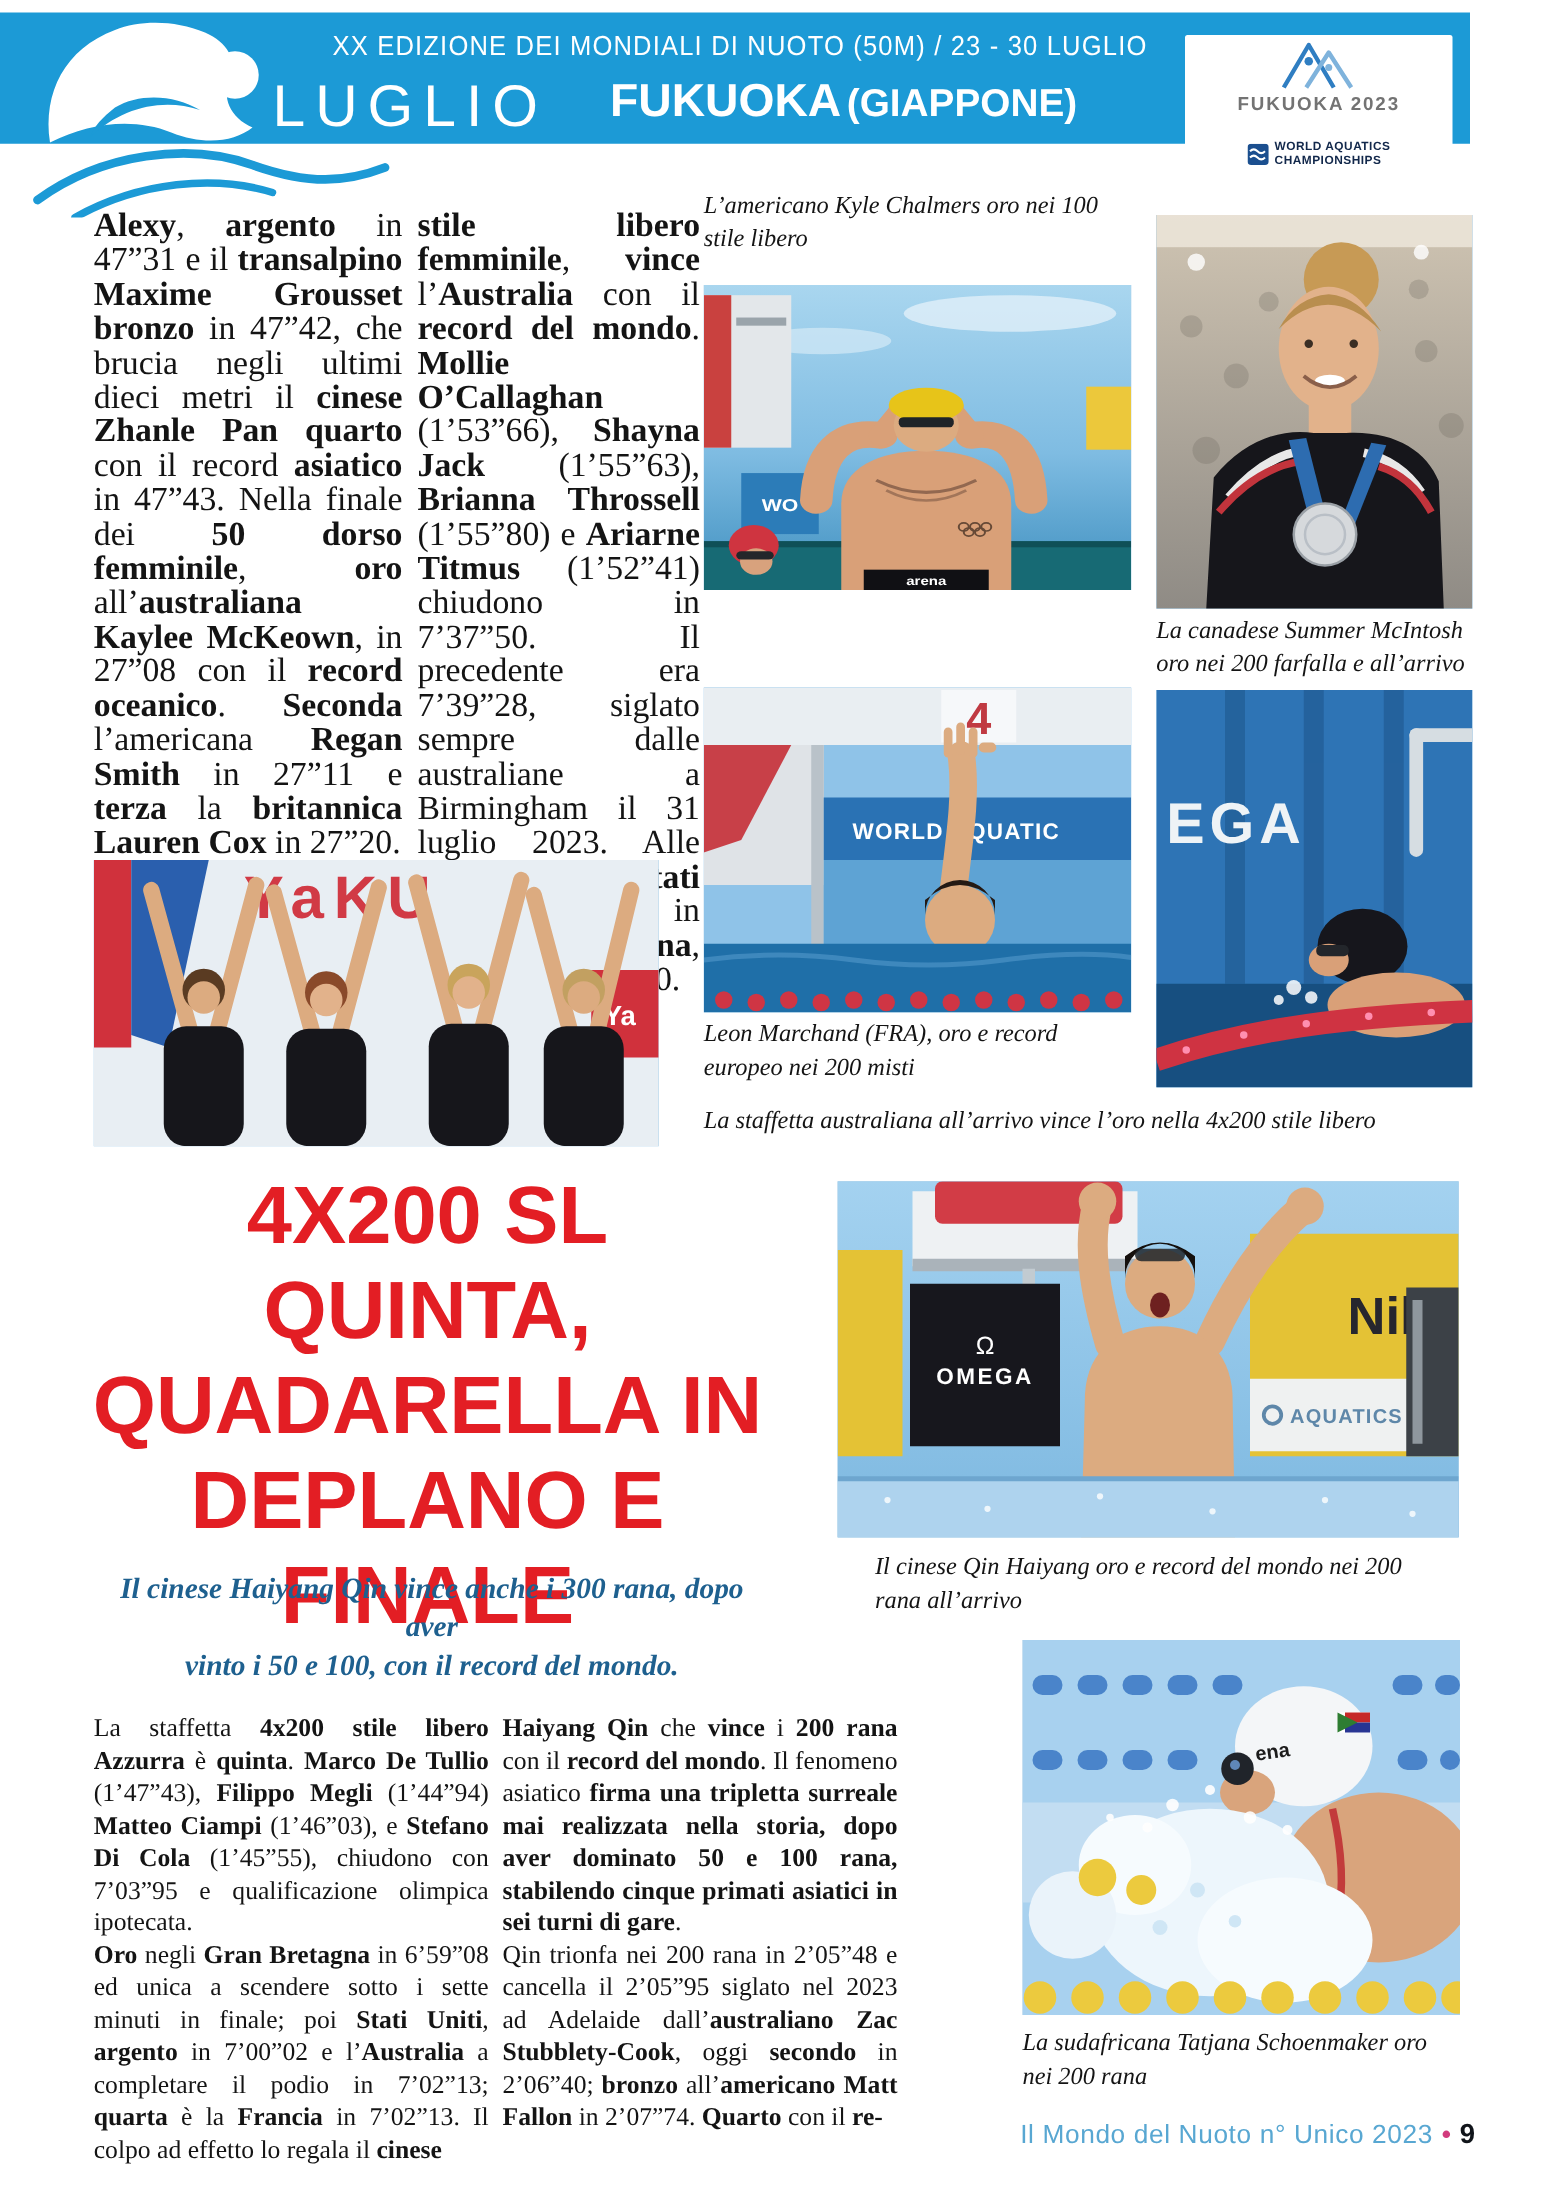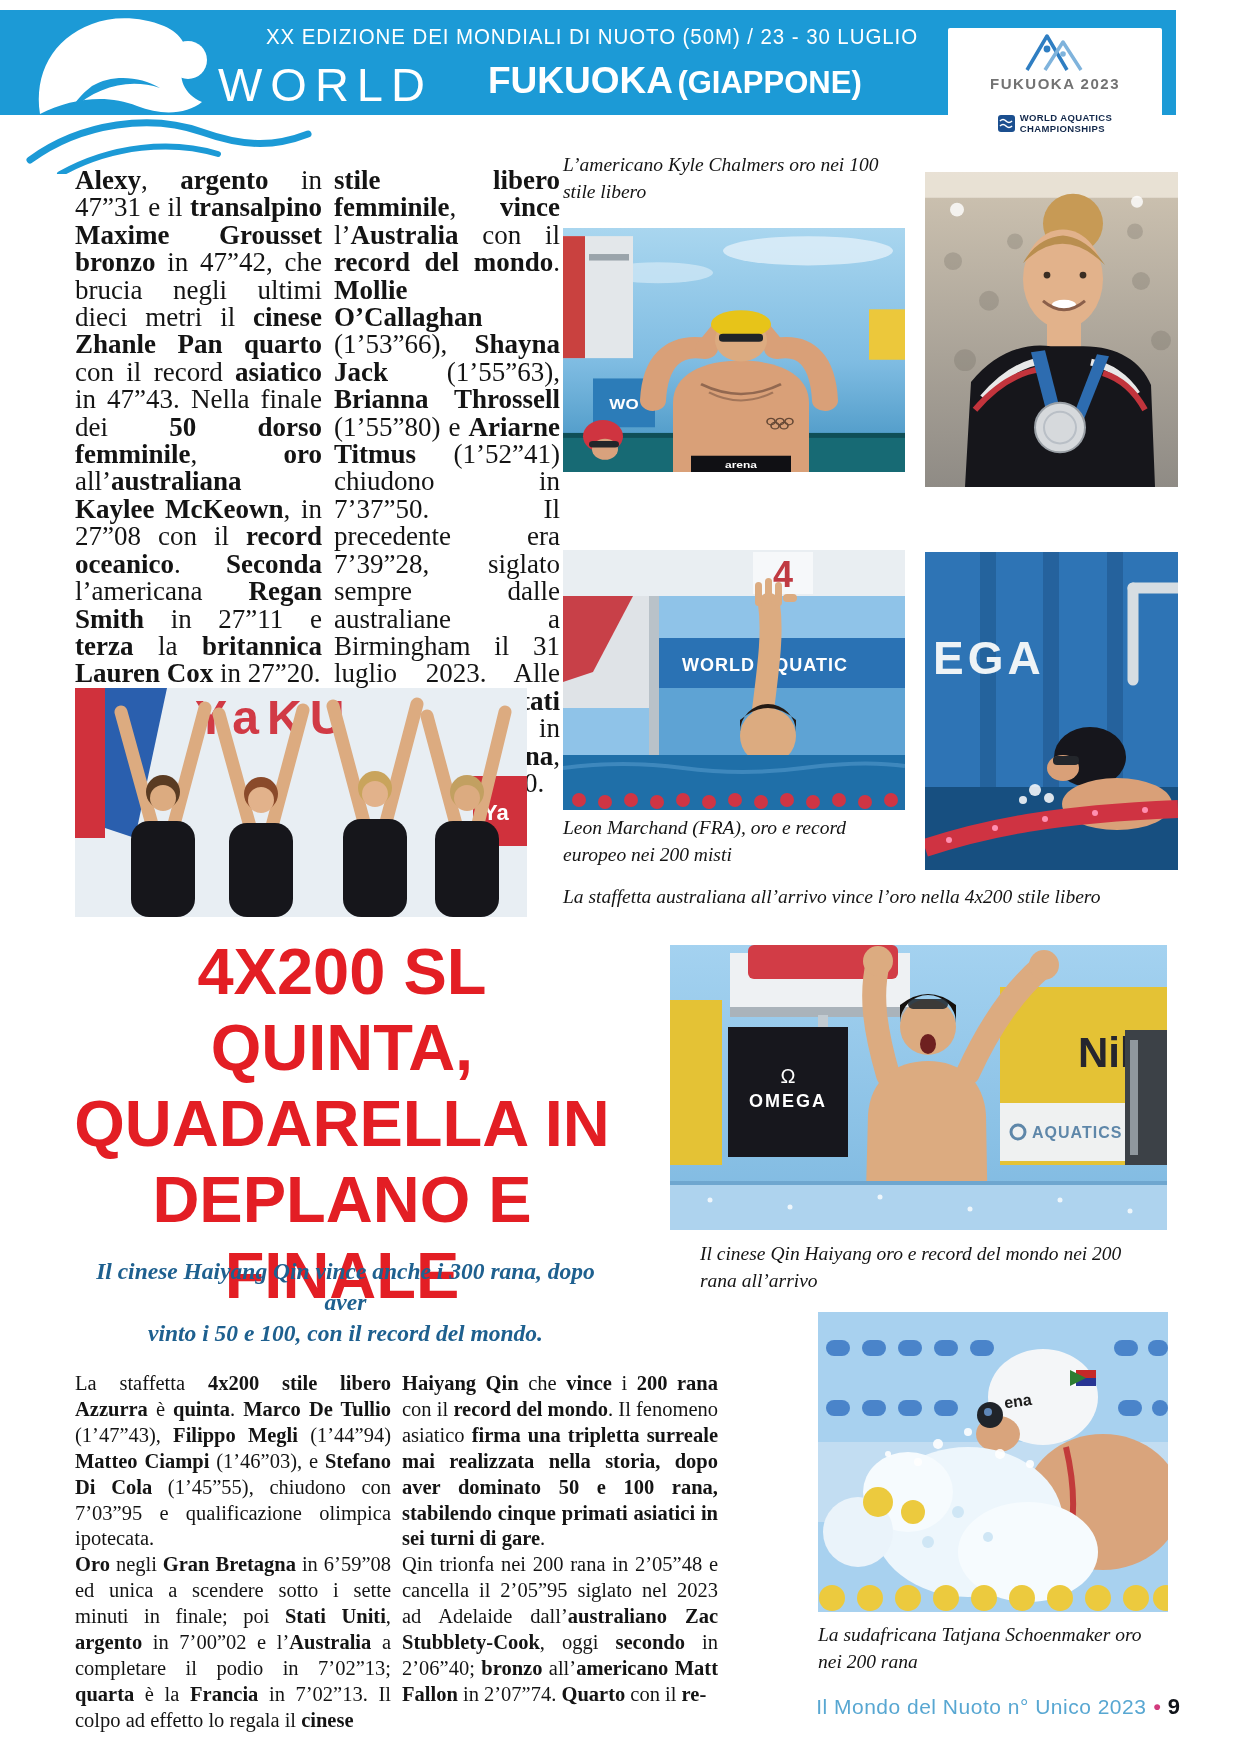--- a/index.html
+++ b/index.html
@@ -51,21 +51,21 @@
   <svg class="abs" style="left:12px;top:14px;width:310px;height:160px;" viewBox="0 0 310 160">
     <path d="M80,10 C40,25 22,60 28,100 C60,84 95,80 125,92 C150,102 175,100 190,88
              C172,80 165,64 172,48 C178,34 170,20 152,12 C128,2 100,2 80,10 Z" fill="#ffffff"></path>
     <circle cx="176" cy="46" r="19" fill="#ffffff"></circle>
     <path d="M60,96 C85,72 118,64 148,74 C128,62 100,60 80,72 C70,80 63,87 60,96 Z" fill="#1c9ad6"></path>
     <path d="M18,146 C70,108 140,100 190,118 C235,134 265,132 296,120" fill="none" stroke="#1c9ad6" stroke-width="7" stroke-linecap="round"></path>
     <path d="M48,160 C100,131 160,126 206,140" fill="none" stroke="#1c9ad6" stroke-width="6" stroke-linecap="round"></path>
   </svg>
 
   <div class="topline sans">XX EDIZIONE DEI MONDIALI DI NUOTO (50M) / 23 - 30 LUGLIO</div>
-  <div class="brand sans">WORLD</div>
+  <div class="brand sans">LUGLIO</div>
   <div class="loc sans">
     <span class="big">FUKUOKA</span>
     <span class="small">(GIAPPONE)</span>
   </div>
 
   <div class="logobox">
     <svg width="80" height="46" viewBox="0 0 80 46">
       <polyline points="12,42 32,8 52,42" fill="none" stroke="#2f7ec2" stroke-width="3.5" stroke-linejoin="round"></polyline>
       <polyline points="30,42 48,14 66,42" fill="none" stroke="#7fb3dc" stroke-width="3.5" stroke-linejoin="round"></polyline>
       <circle cx="32" cy="21" r="3.4" fill="#2f7ec2"></circle>
@@ -87,20 +87,21 @@
 
   <div class="body-col" style="left:75px;top:167px;width:247px;">
     <p><b>Alexy</b><span>, </span><b>argento</b><span> in 47”31 e il </span><b>transalpino Maxime Grousset bronzo</b><span> in 47”42, che brucia negli ultimi dieci metri il </span><b>cinese Zhanle Pan quarto</b><span> con il record </span><b>asiatico</b><span> in 47”43. Nella finale dei </span><b>50 dorso femminile</b><span>, </span><b>oro</b><span> all’</span><b>australiana Kaylee McKeown</b><span>, in 27”08 con il </span><b>record oceanico</b><span>. </span><b>Seconda</b><span> l’americana </span><b>Regan Smith</b><span> in 27”11 e </span><b>terza</b><span> la </span><b>britannica Lauren Cox</b><span> in 27”20.</span></p>
     <p class="jl"><span>Nella </span><b>staffetta 4x200</b></p>
   </div>
   <div class="body-col" style="left:334px;top:167px;width:226px;">
     <p><b>stile libero femminile</b><span>, </span><b>vince</b><span> l’</span><b>Australia</b><span> con il </span><b>record del mondo</b><span>. </span><b>Mollie O’Callaghan</b><span> (1’53”66), </span><b>Shayna Jack</b><span> (1’55”63), </span><b>Brianna Throssell</b><span> (1’55”80) e </span><b>Ariarne Titmus</b><span> (1’52”41) chiudono in 7’37”50. Il precedente era 7’39”28, siglato sempre dalle australiane a Birmingham il 31 luglio 2023. Alle spalle gli </span><b>Stati Uniti</b><span>, </span><b>argento</b><span> in 7’41”38 e la </span><b>Cina</b><span>, </span><b>bronzo</b><span> in 7’44”40.</span></p>
   </div>
 
   <div class="caption" style="left:563px;top:152px;width:340px;">L’americano Kyle Chalmers oro nei 100 stile libero</div>
+  <div class="caption" style="left:925px;top:492px;width:258px;">La canadese Summer McIntosh oro nei 200 farfalla e all’arrivo</div>
   <div class="caption" style="left:563px;top:815px;width:340px;">Leon Marchand (FRA), oro e record europeo nei 200 misti</div>
   <div class="caption" style="left:563px;top:884px;width:540px;">La staffetta australiana all’arrivo vince l’oro nella 4x200 stile libero</div>
   <div class="caption" style="left:700px;top:1241px;width:440px;">Il cinese Qin Haiyang oro e record del mondo nei 200 rana all’arrivo</div>
   <div class="caption" style="left:818px;top:1622px;width:350px;">La sudafricana Tatjana Schoenmaker oro nei 200 rana</div>
 
   <div class="photo" style="left:563px;top:228px;width:342px;height:244px;">
     <svg viewBox="0 0 342 300" preserveAspectRatio="none">
       <defs>
           <linearGradient id="g1" x1="0" y1="0" x2="0" y2="1">
         <stop offset="0" stop-color="#a9d6ef"></stop>

